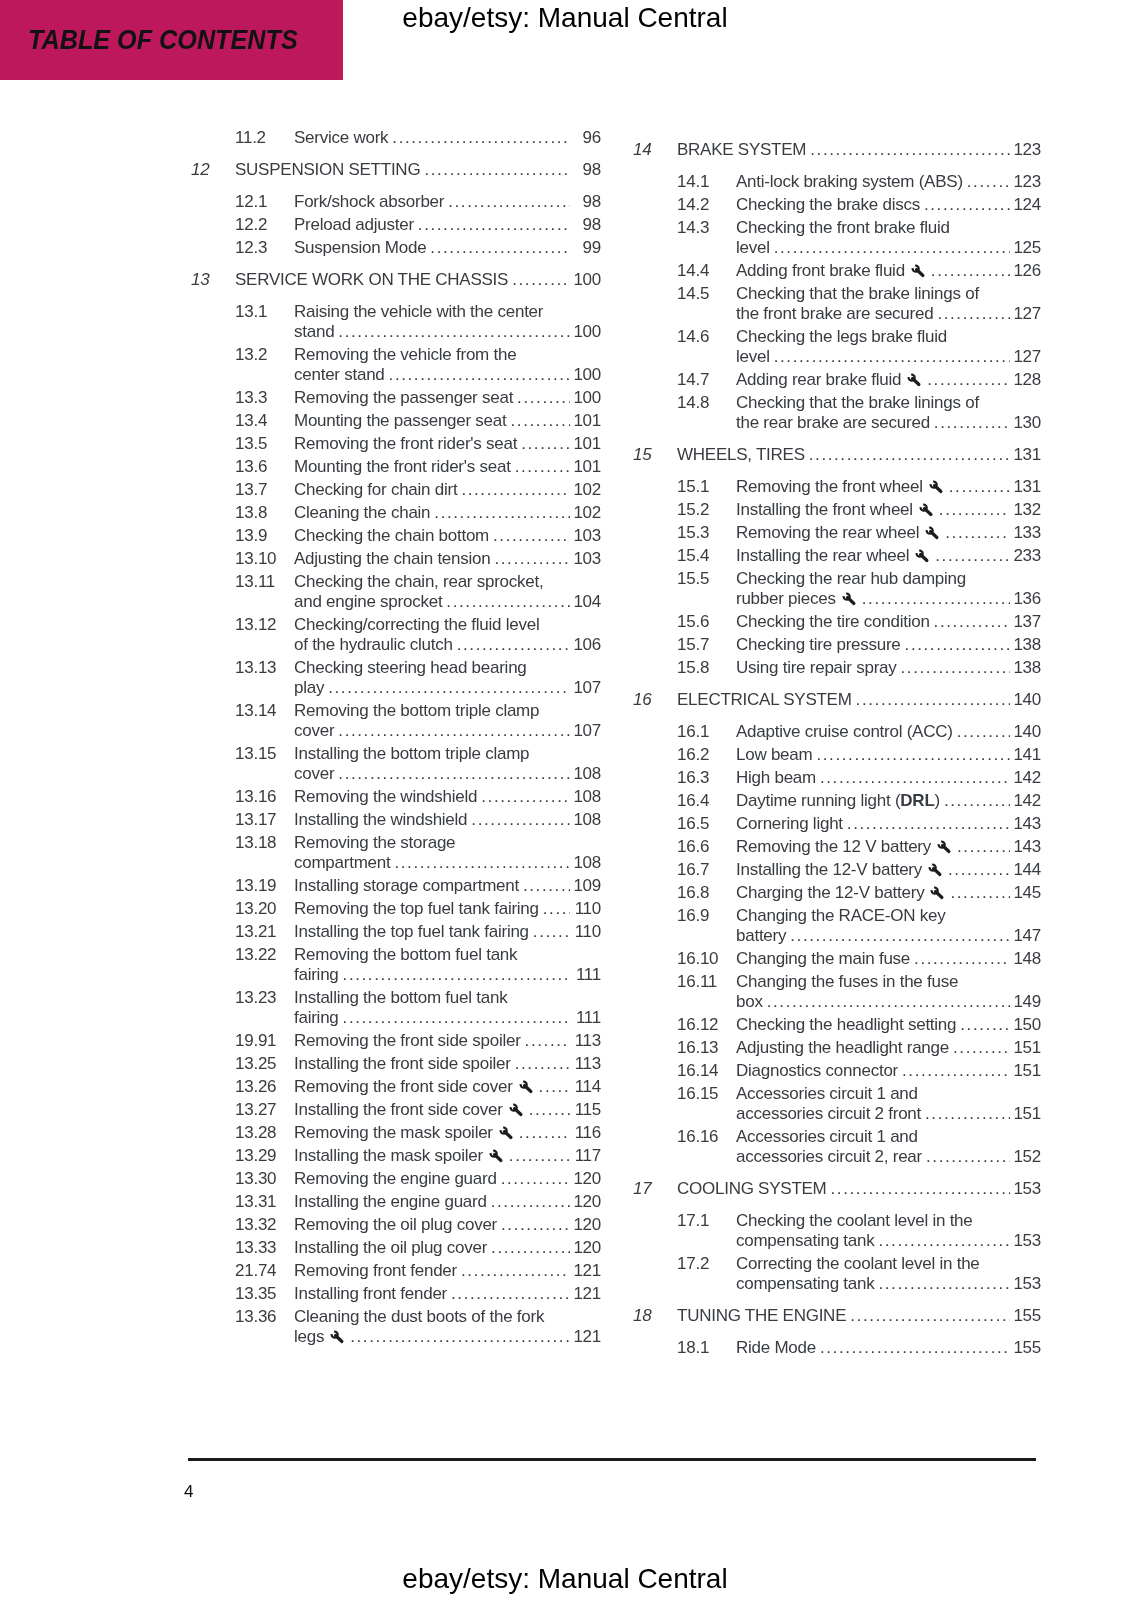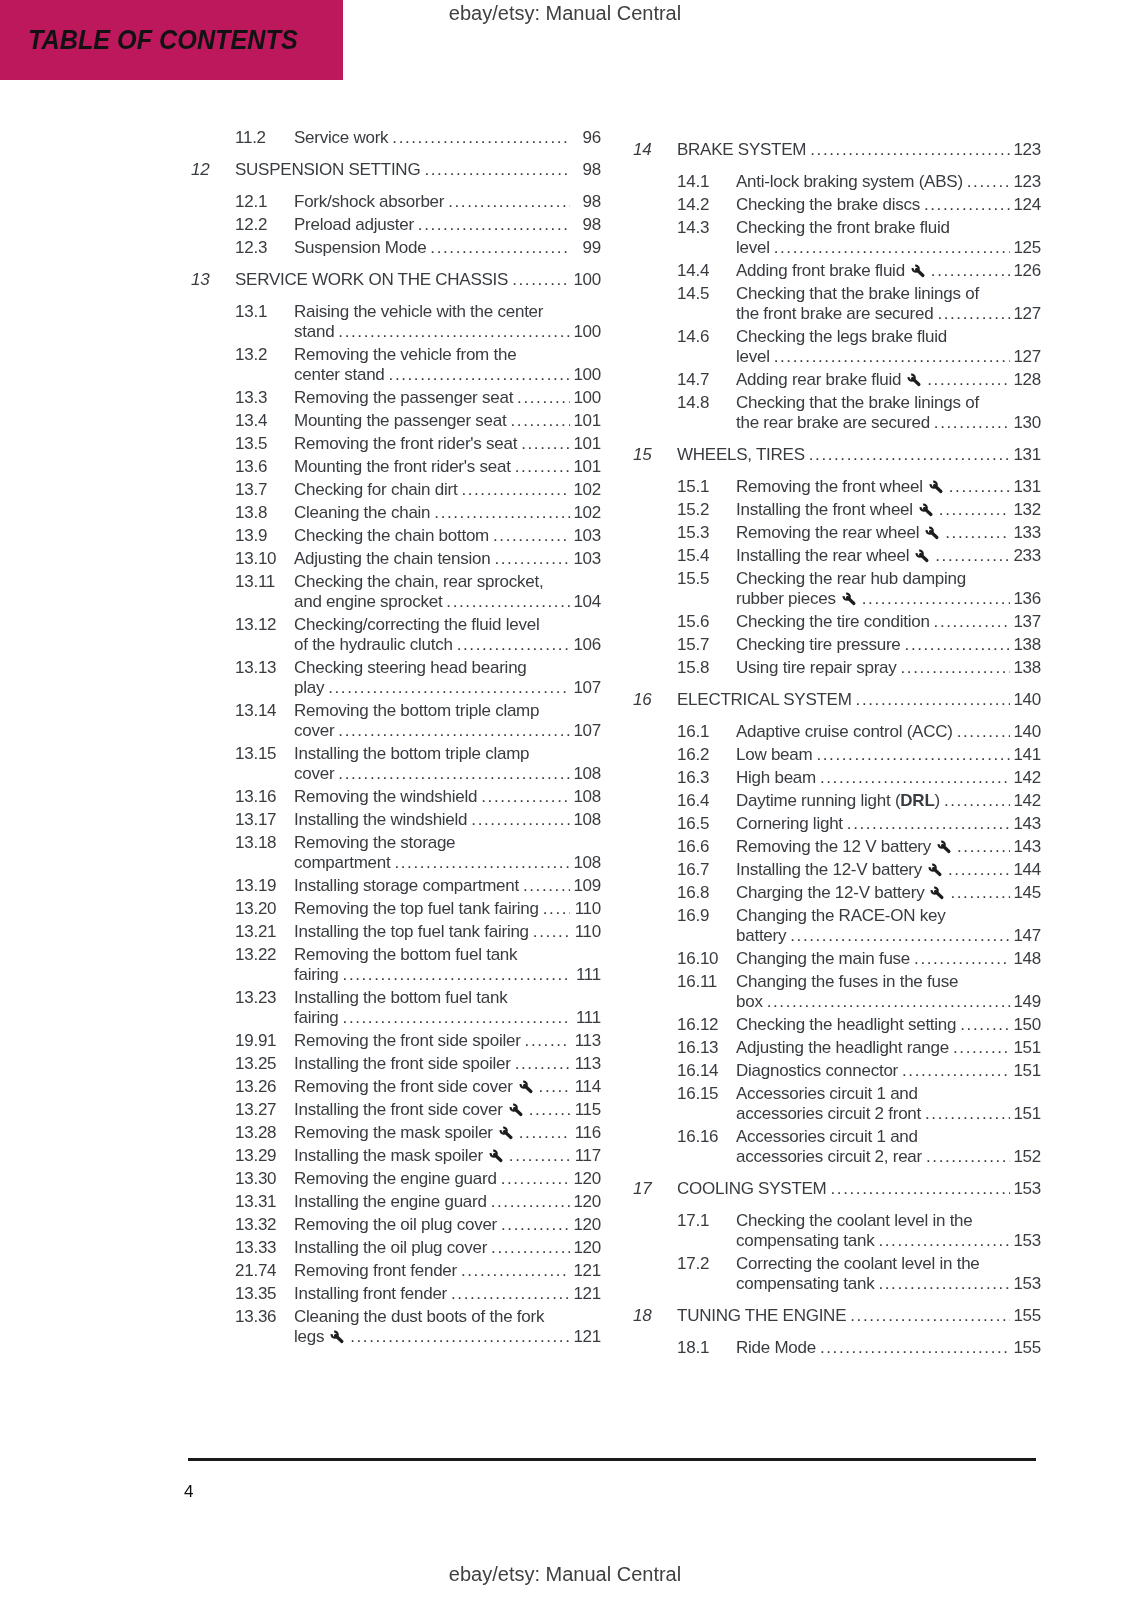--- a/index.html
+++ b/index.html
@@ -15,21 +15,21 @@
   .header-box {
     position:absolute; left:0; top:0; width:343px; height:80px;
     background:#a8a8a8; display:flex; align-items:center; padding-left:28px;
   }
   .header-box .title {
     font-size:28px; font-weight:bold; color:#121212; white-space:nowrap;
     transform:scaleX(0.9); transform-origin:left center; letter-spacing:0px;
   }
   .watermark {
     position:absolute; left:0; width:100%; text-align:center;
-    font-size:20px; color:#404040;
+    font-size:28px; color:#000000;
   }
   .watermark.top { top:2px; }
   .watermark.bottom { top:1563px; }
 
   .toc { position:absolute; top:128px; left:8px; width:100%; height:1340px; }
   .col { position:absolute; top:0; }
   #col-0 { left:183px; width:410px; }
   #col-1 { left:625px; width:408px; }
 
   .entry {

